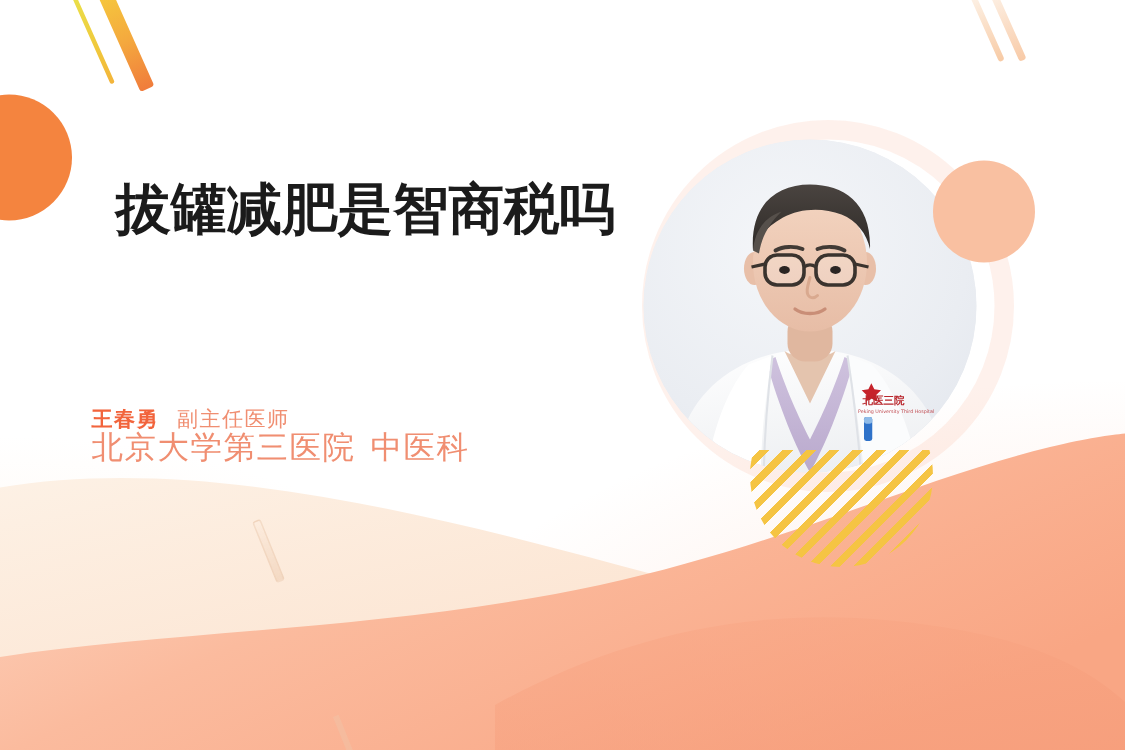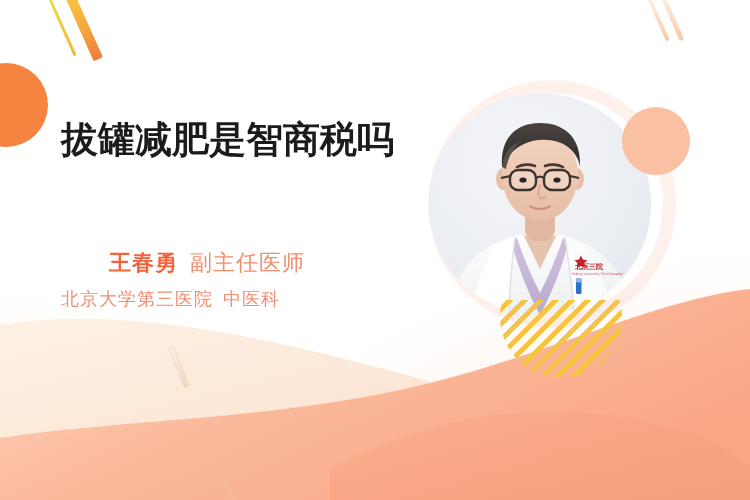--- a/index.html
+++ b/index.html
@@ -147,54 +147,53 @@
     height: 222px;
     border-radius: 50%;
     overflow: hidden;
     background: radial-gradient(circle at 40% 35%, #f2f4f7 0%, #e9ecf1 60%, #e4e8ee 100%);
   }
   .photo-svg { display: block; width: 222px; height: 222px; }
 
   
   .title {
     position: absolute;
-    left: 61px;
+    left: 77px;
     top: 118px;
     width: 368px;
     font-size: 37px;
     line-height: 43px;
     font-weight: 700;
     color: #1b1b1b;
     letter-spacing: 0px;
   }
   .byline {
     position: absolute;
     left: 61px;
-    top: 245px;
-    font-size: 22px;
+    top: 261px;
+    font-size: 14px;
     line-height: 36px;
     white-space: nowrap;
-    margin-left: 48px;
   }
   .byline .docname {
     font-weight: 700;
     color: #f2643c;
     letter-spacing: 1px;
   }
   .byline .doctitle {
     font-weight: 400;
     color: #f08e71;
     margin-left: 12px;
     letter-spacing: 1px;
   }
   .affil {
     position: absolute;
     left: 61px;
     top: 281px;
-    font-size: 18px;
+    font-size: 21px;
     line-height: 36px;
     font-weight: 400;
     color: #f08e71;
     letter-spacing: 1px;
     white-space: nowrap;
   }
   .affil .dept { margin-left: 10px; }
 </style>
 </head>
 <body>

